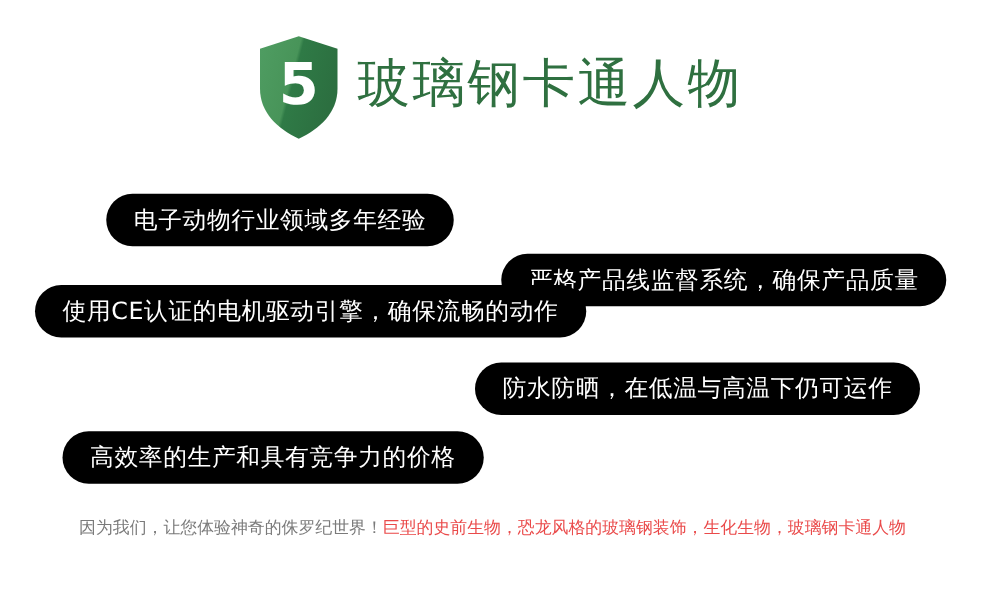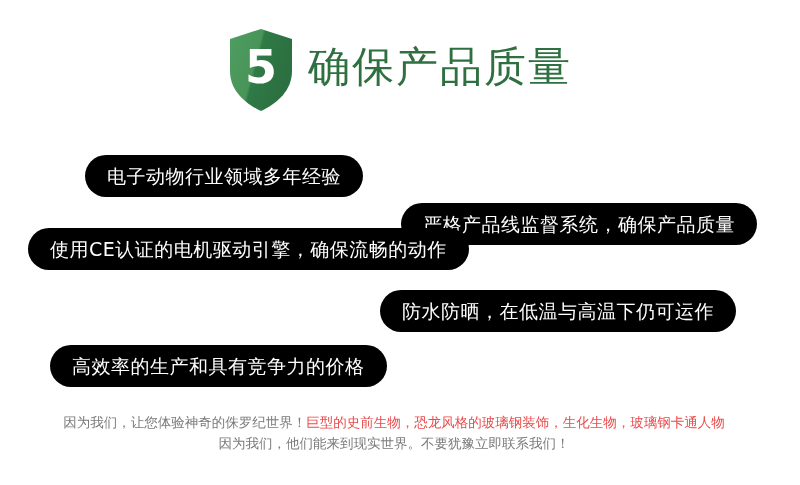--- a/index.html
+++ b/index.html
@@ -129,33 +129,32 @@
             <stop offset="48%" stop-color="#489459"></stop>
             <stop offset="52%" stop-color="#2f7a46"></stop>
             <stop offset="100%" stop-color="#2c6f40"></stop>
           </linearGradient>
         </defs>
         <path d="M33 1 L64 11 L64 43 C64 62 50 75 33 83 C16 75 2 62 2 43 L2 11 Z" fill="url(#shieldGrad)"></path>
       </svg>
       <div class="shield-num">5</div>
     </div>
 
-    <div class="header-title">确保产品质量</div>
+    <div class="header-title">玻璃钢卡通人物</div>
   </div>
 
   <div class="pill pill-0">电子动物行业领域多年经验</div>
 
   <div class="pill pill-1">严格产品线监督系统，确保产品质量</div>
 
   <div class="pill pill-2">使用CE认证的电机驱动引擎，确保流畅的动作</div>
 
   <div class="pill pill-3">防水防晒，在低温与高温下仍可运作</div>
 
   <div class="pill pill-4">高效率的生产和具有竞争力的价格</div>
 
   <div class="footer">
     <div class="footer-line">
       <span>因为我们，让您体验神奇的侏罗纪世界！</span><span class="hl">巨型的史前生物，恐龙风格的玻璃钢装饰，生化生物，玻璃钢卡通人物</span>
     </div>
-    <div class="footer-line">因为我们，他们能来到现实世界。不要犹豫立即联系我们！</div>
   </div>
 
 </div>
 
 </body></html>

